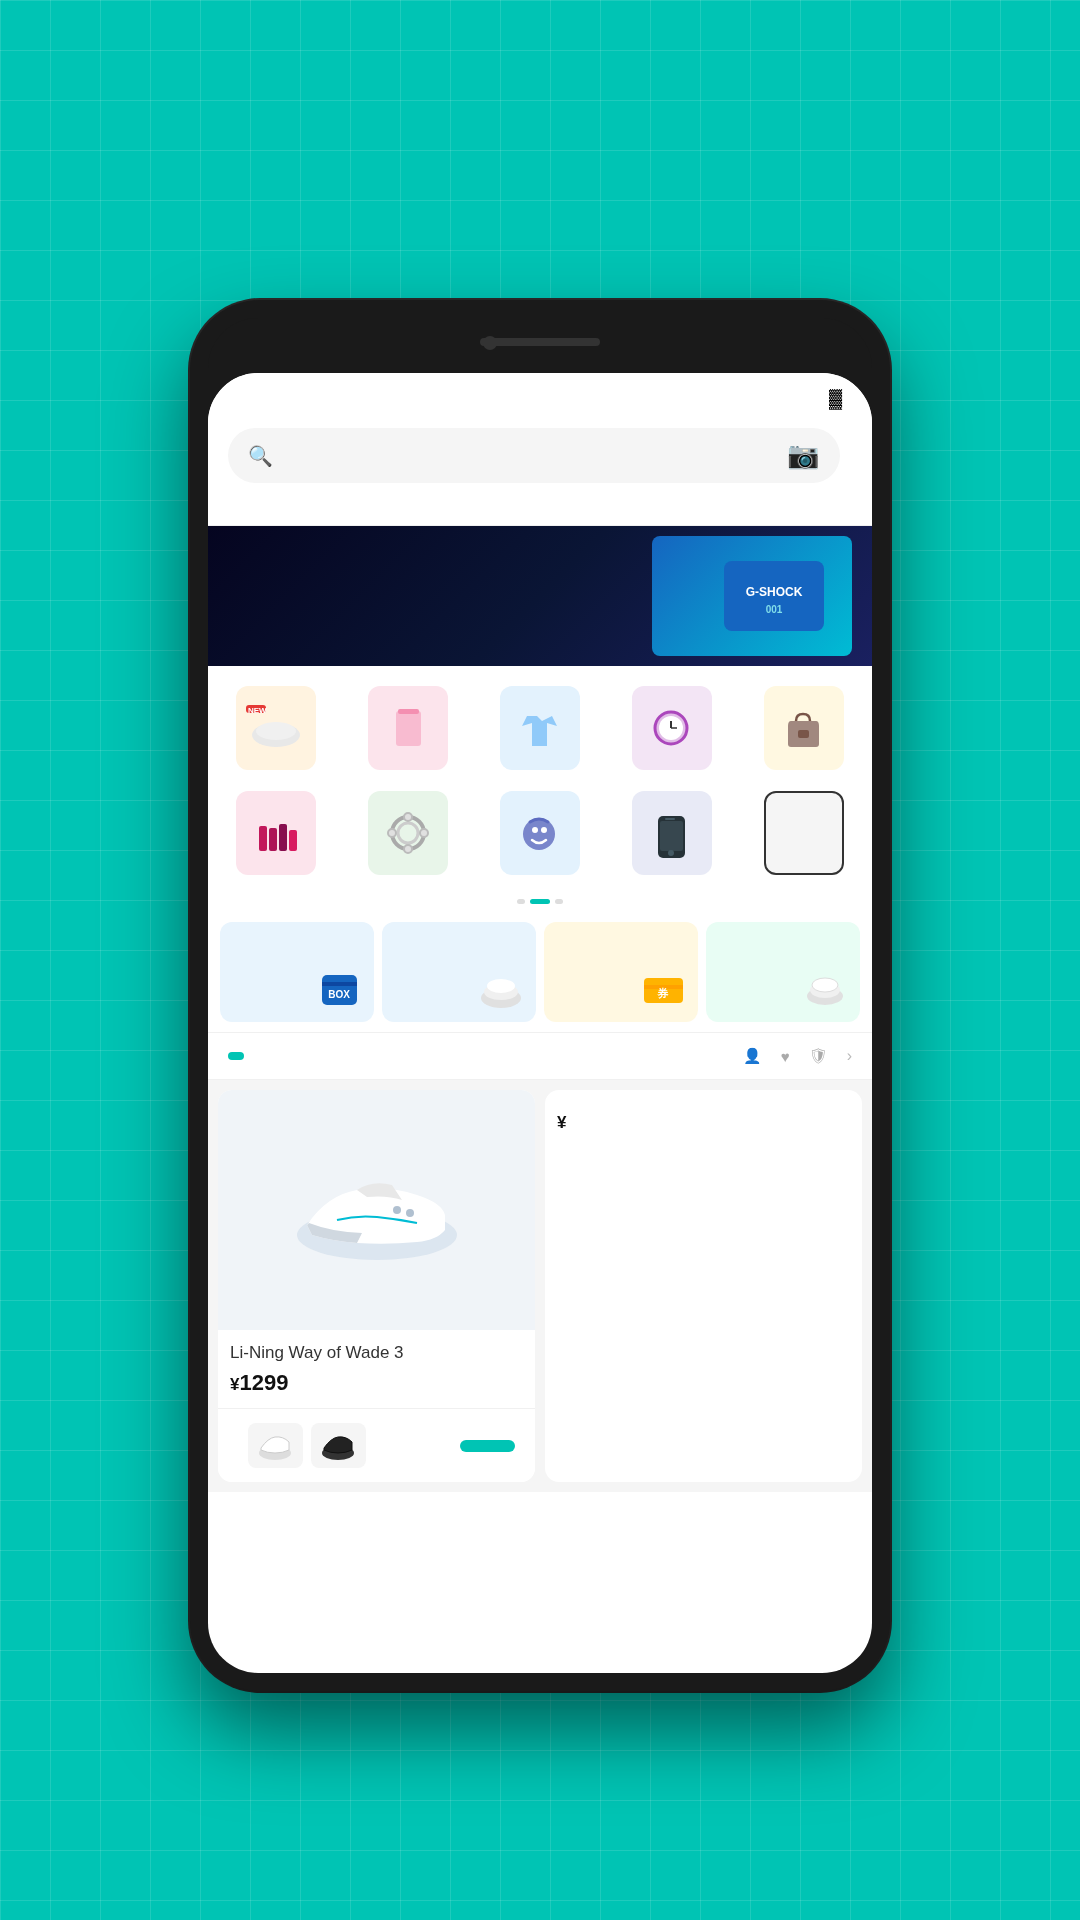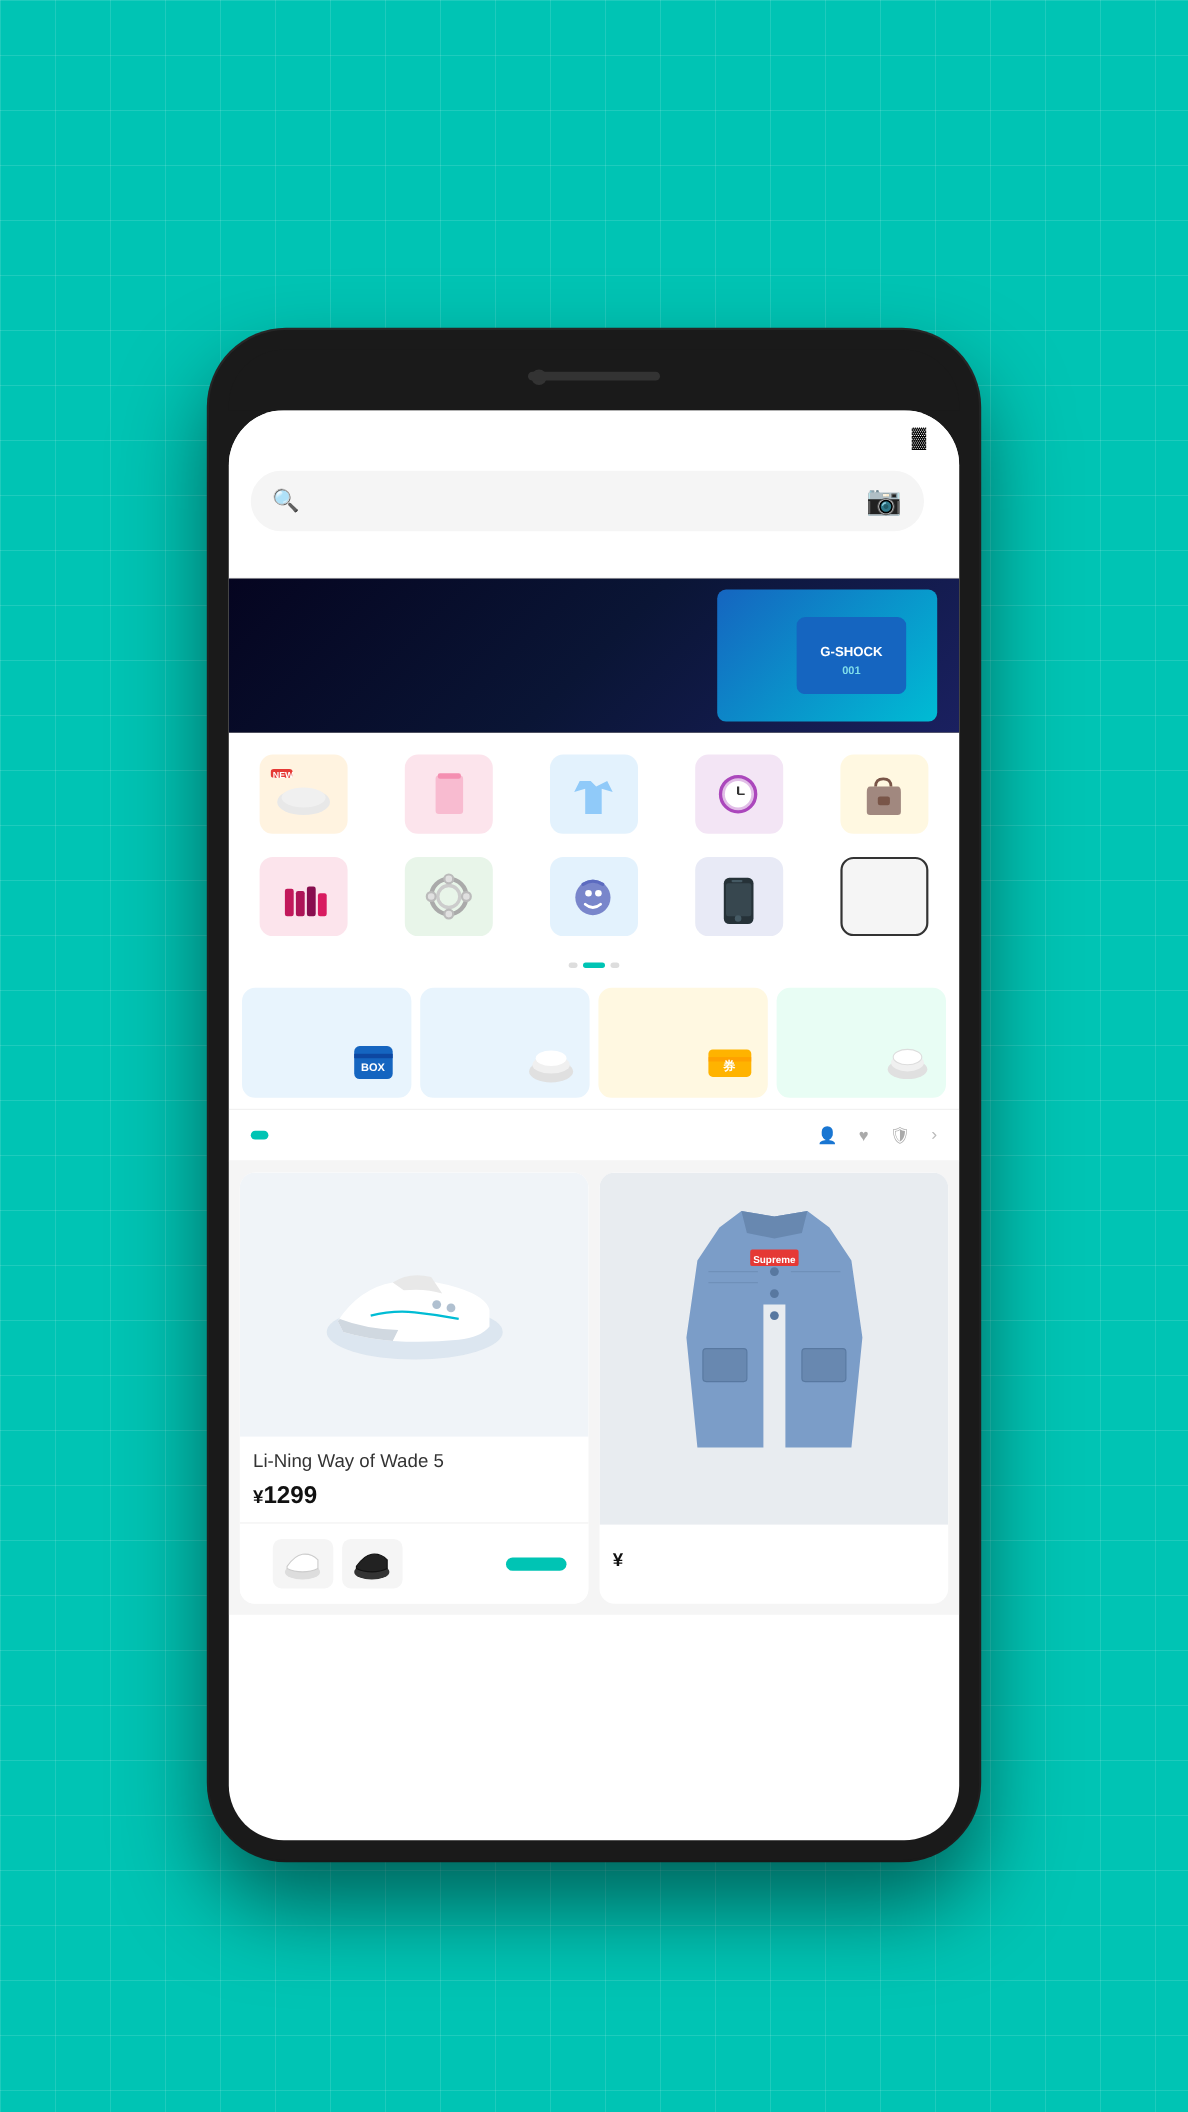--- a/index.html
+++ b/index.html
@@ -335,21 +335,21 @@
     .icon-item {
       display: flex;
       flex-direction: column;
       align-items: center;
       gap: 6px;
       padding: 5px;
     }
 
     .icon-img {
       width: 80px;
-      height: 72px;
+      height: 84px;
       border-radius: 12px;
       display: flex;
       align-items: center;
       justify-content: center;
       font-size: 30px;
     }
 
     .icon-label {
       font-size: 17px;
       color: #333;
@@ -844,21 +844,21 @@
                 <ellipse cx="100" cy="100" rx="80" ry="25" fill="#c8d8e8" opacity="0.5"></ellipse>
                 <path d="M30 90 Q50 60 80 55 Q110 50 140 60 Q165 68 168 80 L168 95 Q160 105 140 107 Q110 110 80 108 Q55 106 35 100 Z" fill="white"></path>
                 <path d="M80 55 Q95 45 115 50 L125 65 Q110 60 90 62 Z" fill="#e8e8e8"></path>
                 <path d="M30 90 L35 100 Q55 106 80 108 L85 98 Q55 97 32 88 Z" fill="#d0d8e0"></path>
                 <circle cx="120" cy="75" r="4" fill="#b0c0d0"></circle>
                 <circle cx="133" cy="78" r="4" fill="#b0c0d0"></circle>
                 <path d="M60 85 Q80 80 100 82 Q120 84 140 88" stroke="#00BCD4" stroke-width="2" fill="none"></path>
               </svg>
             </div>
             <div class="product-info">
-              <div class="product-name">Li-Ning Way of Wade 5</div>
+              <div class="product-name">Li-Ning Way of Wade 3</div>
               <div style="display:flex;align-items:baseline;gap:2px">
                 <span class="product-price">
                   <span class="currency">¥</span>1299
                 </span>
               </div>
             </div>
 
             <div class="release-bar">
               <span class="release-label"></span>
               <div class="release-thumbs">
@@ -876,42 +876,20 @@
                 </div>
               </div>
               <div class="release-date">
                 <span class="day-num"></span>
                 <span></span>
               </div>
             </div>
           </div>
 
           <div class="product-card">
-            <div class="product-img-area" style="background:#e8ecf0;height:320px;">
-              <svg width="200" height="280" viewBox="0 0 200 280">
-
-                <path d="M50 30 L30 60 L20 130 L30 230 L90 230 L90 100 L110 100 L110 230 L170 230 L180 130 L170 60 L150 30 L130 15 L100 20 L70 15 Z" fill="#7b9dc8"></path>
-
-                <path d="M70 15 L100 20 L130 15 L125 35 L100 40 L75 35 Z" fill="#6888b0"></path>
-
-                <rect x="35" y="140" width="40" height="30" rx="3" fill="#6888b0" stroke="#5878a0" stroke-width="1"></rect>
-                <rect x="125" y="140" width="40" height="30" rx="3" fill="#6888b0" stroke="#5878a0" stroke-width="1"></rect>
-
-                <circle cx="100" cy="70" r="4" fill="#5878a0"></circle>
-                <circle cx="100" cy="90" r="4" fill="#5878a0"></circle>
-                <circle cx="100" cy="110" r="4" fill="#5878a0"></circle>
-
-                <line x1="40" y1="70" x2="85" y2="70" stroke="#6888b0" stroke-width="1" opacity="0.6"></line>
-                <line x1="40" y1="80" x2="85" y2="80" stroke="#6888b0" stroke-width="1" opacity="0.6"></line>
-                <line x1="115" y1="70" x2="160" y2="70" stroke="#6888b0" stroke-width="1" opacity="0.6"></line>
-
-                <rect x="78" y="50" width="44" height="15" rx="2" fill="#E53935"></rect>
-                <text x="100" y="62" text-anchor="middle" fill="white" font-size="9" font-weight="bold">Supreme</text>
-              </svg>
-            </div>
             <div class="product-info">
               <div class="product-name"></div>
               <div style="display:flex;align-items:baseline;gap:2px">
                 <span class="product-price">
                   <span class="currency">¥</span><span></span>
                 </span>
               </div>
               <div class="product-sold"></div>
             </div>
           </div>

